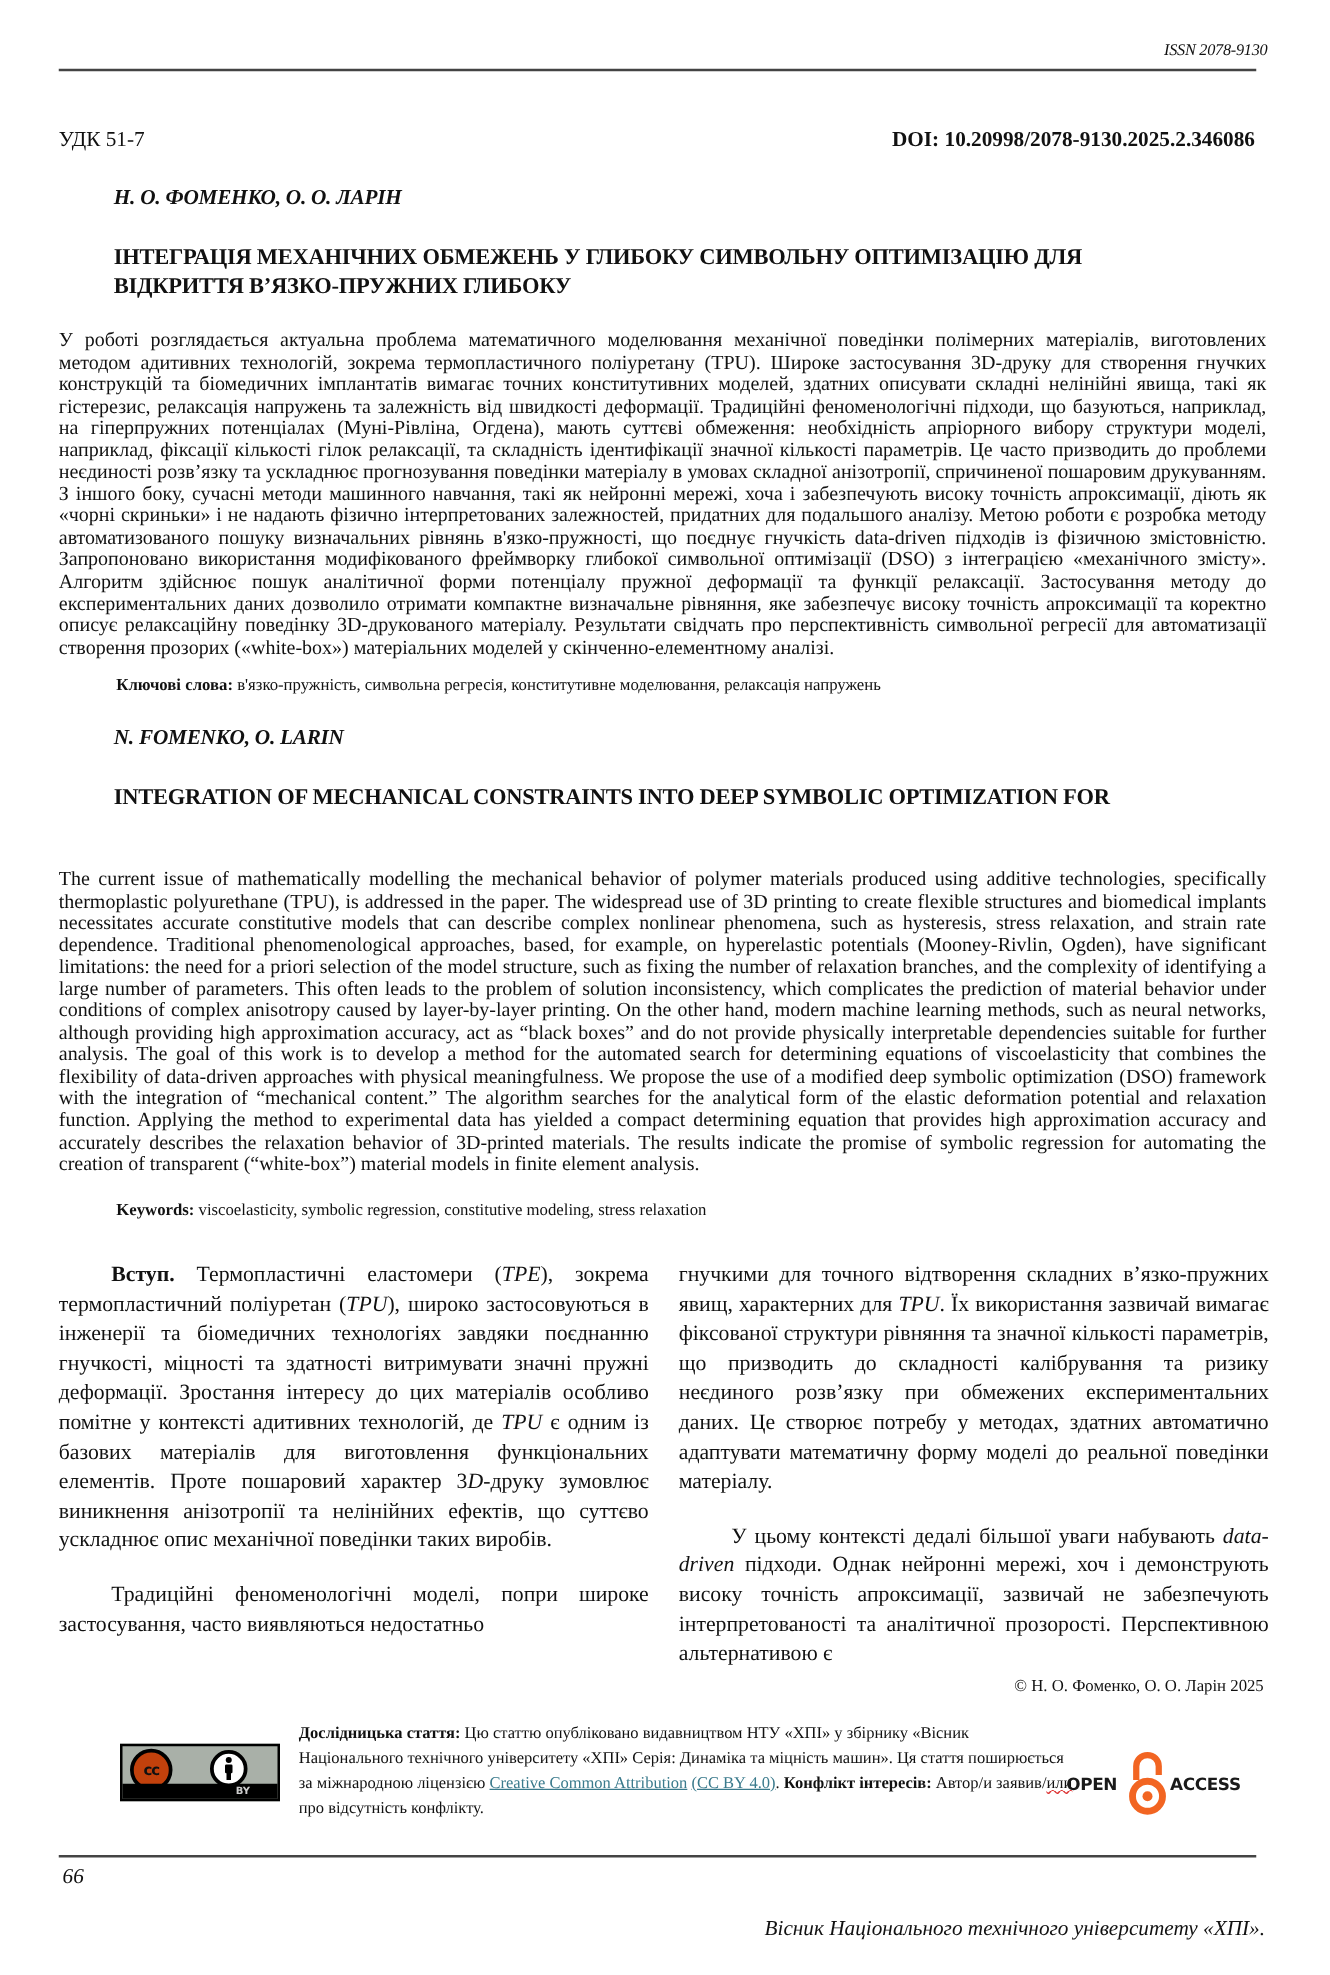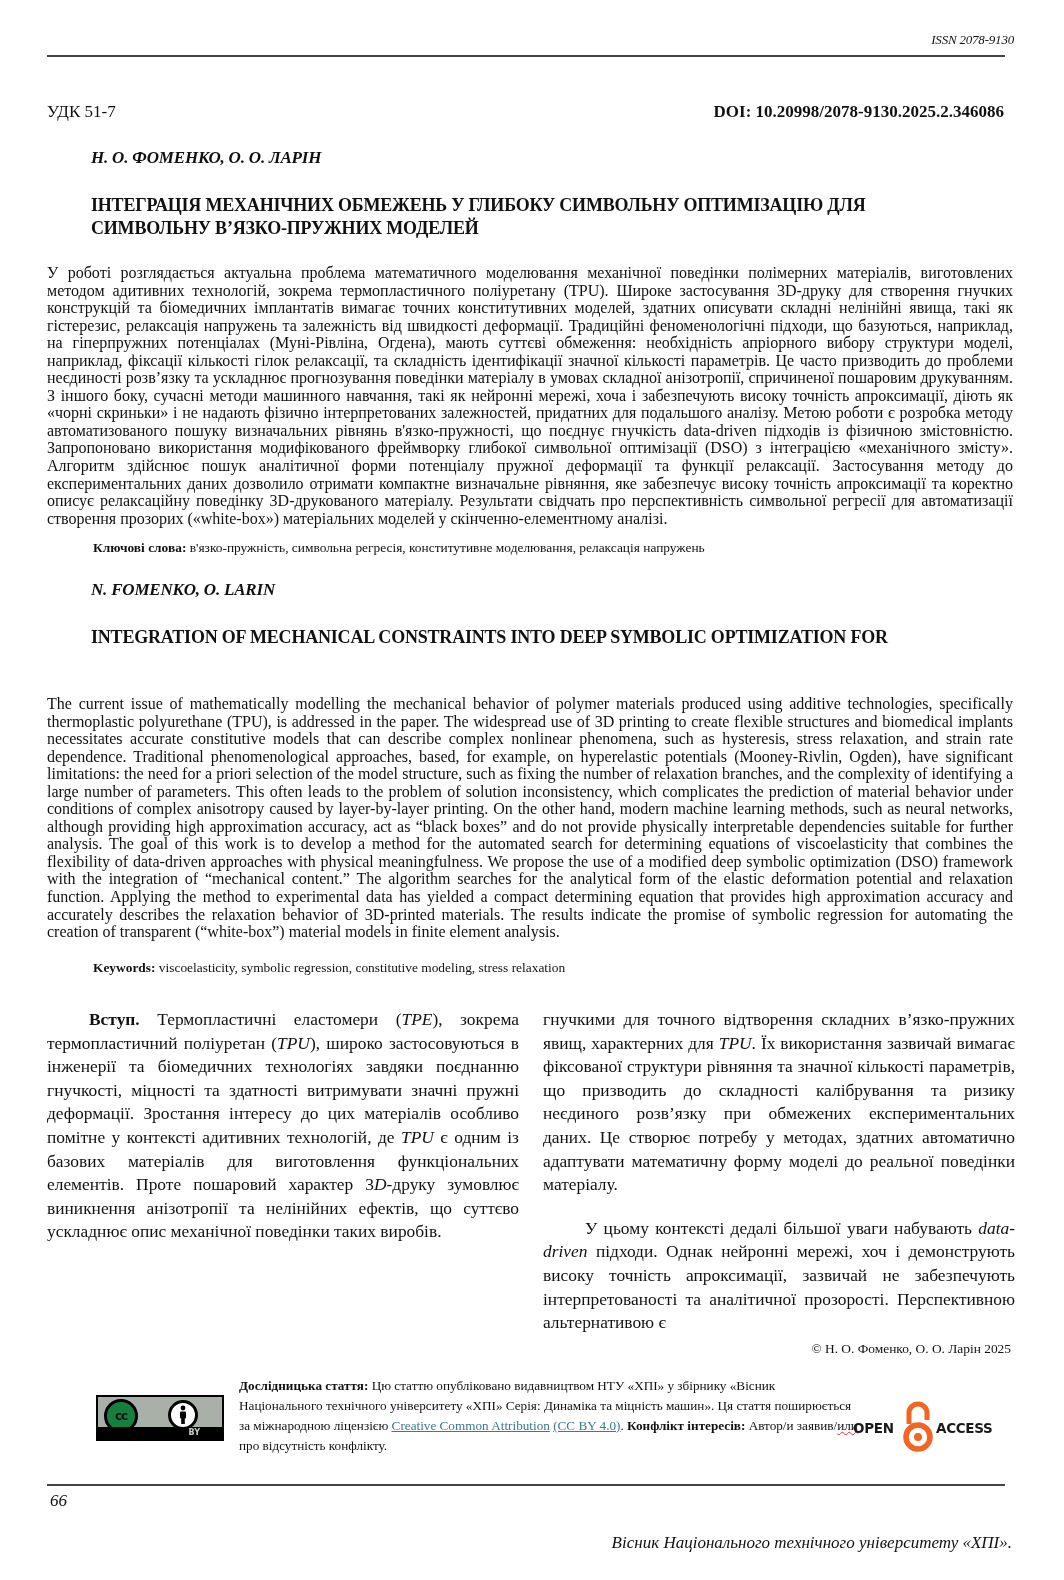--- a/index.html
+++ b/index.html
@@ -62,21 +62,21 @@
     .spell { text-decoration: underline wavy #d33; text-decoration-thickness: 1px; }
 
     .cc-badge {
       top: 1395px; left: 96px; width: 128px; height: 46px;
       background: #a9b0a8; border: 2px solid #000;
     }
     .cc-badge .bar { position: absolute; left: 0; bottom: 0; width: 100%; height: 12px; background: #000; }
     .cc-badge .by { position: absolute; right: 22px; bottom: 0; color: #ccc; font-family: "DejaVu Sans", sans-serif; font-size: 8px; font-weight: bold; line-height: 12px; }
     .cc-circle {
       position: absolute; left: 6px; top: 2px; width: 34px; height: 34px;
-      border-radius: 50%; background: #15803d; border: 3px solid #000;
+      border-radius: 50%; background: #c2410c; border: 3px solid #000;
       font-family: "DejaVu Sans", sans-serif; font-weight: bold; font-size: 12px;
       display: flex; align-items: center; justify-content: center; letter-spacing: -1px;
     }
     .by-circle {
       position: absolute; left: 70px; top: 3px; width: 30px; height: 30px;
       border-radius: 50%; background: #fff; border: 3px solid #000;
     }
 
     .oa { top: 1400px; left: 853px; height: 56px; width: 140px; }
     .oa-word {
@@ -96,38 +96,39 @@
 <body>
 
 <div class="abs issn">ISSN 2078-9130</div>
 <div class="abs rule-top"></div>
 <div class="abs udk">УДК 51-7</div>
 <div class="abs doi">DOI: 10.20998/2078-9130.2025.2.346086</div>
 
 <div class="abs authors" style="top:148px">Н. О. ФОМЕНКО, О. О. ЛАРІН</div>
 <div class="abs title" style="top:194px">
   <div>ІНТЕГРАЦІЯ МЕХАНІЧНИХ ОБМЕЖЕНЬ У ГЛИБОКУ СИМВОЛЬНУ ОПТИМІЗАЦІЮ ДЛЯ</div>
-  <div>СИМВОЛЬНУ В’ЯЗКО-ПРУЖНИХ МОДЕЛЕЙ</div>
+  <div>ВІДКРИТТЯ В’ЯЗКО-ПРУЖНИХ ГЛИБОКУ</div>
 </div>
 <div class="abs abstract" style="top:264px">У роботі розглядається актуальна проблема математичного моделювання механічної поведінки полімерних матеріалів, виготовлених методом адитивних технологій, зокрема термопластичного поліуретану (TPU). Широке застосування 3D-друку для створення гнучких конструкцій та біомедичних імплантатів вимагає точних конститутивних моделей, здатних описувати складні нелінійні явища, такі як гістерезис, релаксація напружень та залежність від швидкості деформації. Традиційні феноменологічні підходи, що базуються, наприклад, на гіперпружних потенціалах (Муні-Рівліна, Огдена), мають суттєві обмеження: необхідність апріорного вибору структури моделі, наприклад, фіксації кількості гілок релаксації, та складність ідентифікації значної кількості параметрів. Це часто призводить до проблеми неєдиності розв’язку та ускладнює прогнозування поведінки матеріалу в умовах складної анізотропії, спричиненої пошаровим друкуванням. З іншого боку, сучасні методи машинного навчання, такі як нейронні мережі, хоча і забезпечують високу точність апроксимації, діють як «чорні скриньки» і не надають фізично інтерпретованих залежностей, придатних для подальшого аналізу. Метою роботи є розробка методу автоматизованого пошуку визначальних рівнянь в'язко-пружності, що поєднує гнучкість data-driven підходів із фізичною змістовністю. Запропоновано використання модифікованого фреймворку глибокої символьної оптимізації (DSO) з інтеграцією «механічного змісту». Алгоритм здійснює пошук аналітичної форми потенціалу пружної деформації та функції релаксації. Застосування методу до експериментальних даних дозволило отримати компактне визначальне рівняння, яке забезпечує високу точність апроксимації та коректно описує релаксаційну поведінку 3D-друкованого матеріалу. Результати свідчать про перспективність символьної регресії для автоматизації створення прозорих («white-box») матеріальних моделей у скінченно-елементному аналізі.</div>
 <div class="abs keywords" style="top:540px">
   <b>Ключові слова:</b><span> в'язко-пружність, символьна регресія, конститутивне моделювання, релаксація напружень</span>
 </div>
 
 <div class="abs authors" style="top:580px">N. FOMENKO, O. LARIN</div>
 <div class="abs title" style="top:626px">
   <div>INTEGRATION OF MECHANICAL CONSTRAINTS INTO DEEP SYMBOLIC OPTIMIZATION FOR</div>
 </div>
 <div class="abs abstract" style="top:695px">The current issue of mathematically modelling the mechanical behavior of polymer materials produced using additive technologies, specifically thermoplastic polyurethane (TPU), is addressed in the paper. The widespread use of 3D printing to create flexible structures and biomedical implants necessitates accurate constitutive models that can describe complex nonlinear phenomena, such as hysteresis, stress relaxation, and strain rate dependence. Traditional phenomenological approaches, based, for example, on hyperelastic potentials (Mooney-Rivlin, Ogden), have significant limitations: the need for a priori selection of the model structure, such as fixing the number of relaxation branches, and the complexity of identifying a large number of parameters. This often leads to the problem of solution inconsistency, which complicates the prediction of material behavior under conditions of complex anisotropy caused by layer-by-layer printing. On the other hand, modern machine learning methods, such as neural networks, although providing high approximation accuracy, act as “black boxes” and do not provide physically interpretable dependencies suitable for further analysis. The goal of this work is to develop a method for the automated search for determining equations of viscoelasticity that combines the flexibility of data-driven approaches with physical meaningfulness. We propose the use of a modified deep symbolic optimization (DSO) framework with the integration of “mechanical content.” The algorithm searches for the analytical form of the elastic deformation potential and relaxation function. Applying the method to experimental data has yielded a compact determining equation that provides high approximation accuracy and accurately describes the relaxation behavior of 3D-printed materials. The results indicate the promise of symbolic regression for automating the creation of transparent (“white-box”) material models in finite element analysis.</div>
 <div class="abs keywords" style="top:960px">
   <b>Keywords:</b><span> viscoelasticity, symbolic regression, constitutive modeling, stress relaxation</span>
 </div>
 
 <div class="abs col" style="top:988px; left:47px;">
   <p><b>Вступ.</b><span> Термопластичні еластомери (</span><i>TPE</i><span>), зокрема термопластичний поліуретан (</span><i>TPU</i><span>), широко застосовуються в інженерії та біомедичних технологіях завдяки поєднанню гнучкості, міцності та здатності витримувати значні пружні деформації. Зростання інтересу до цих матеріалів особливо помітне у контексті адитивних технологій, де </span><i>TPU</i><span> є одним із базових матеріалів для виготовлення функціональних елементів. Проте пошаровий характер 3</span><i>D</i><span>-друку зумовлює виникнення анізотропії та нелінійних ефектів, що суттєво ускладнює опис механічної поведінки таких виробів.</span></p>
+  <p>Традиційні феноменологічні моделі, попри широке застосування, часто виявляються недостатньо</p>
 </div>
 <div class="abs col" style="top:988px; left:543px;">
   <p class="noindent"><span>гнучкими для точного відтворення складних в’язко-пружних явищ, характерних для </span><i>TPU</i><span>. Їх використання зазвичай вимагає фіксованої структури рівняння та значної кількості параметрів, що призводить до складності калібрування та ризику неєдиного розв’язку при обмежених експериментальних даних. Це створює потребу у методах, здатних автоматично адаптувати математичну форму моделі до реальної поведінки матеріалу.</span></p>
   <p><span>У цьому контексті дедалі більшої уваги набувають </span><i>data-driven</i><span> підходи. Однак нейронні мережі, хоч і демонструють високу точність апроксимації, зазвичай не забезпечують інтерпретованості та аналітичної прозорості. Перспективною альтернативою є</span></p>
 </div>
 
 <div class="abs copyright">© Н. О. Фоменко, О. О. Ларін 2025</div>
 
 <div class="abs cc-badge">
   <div class="cc-circle">cc</div>

